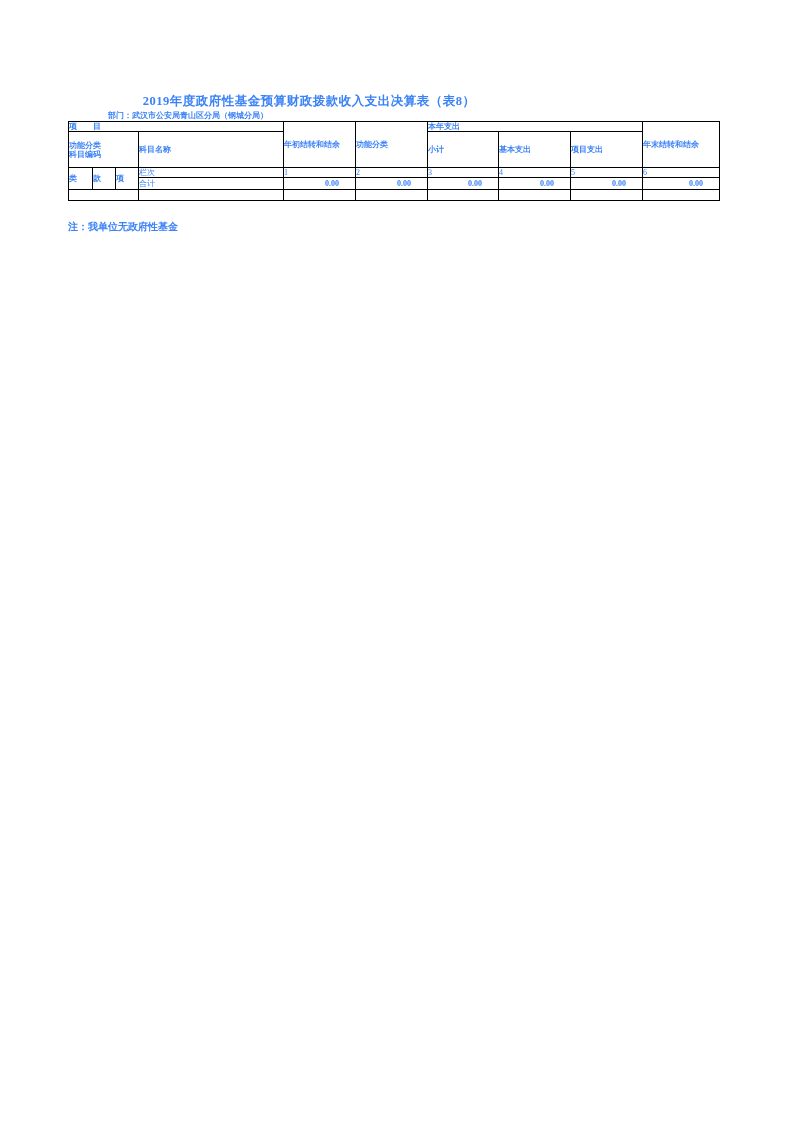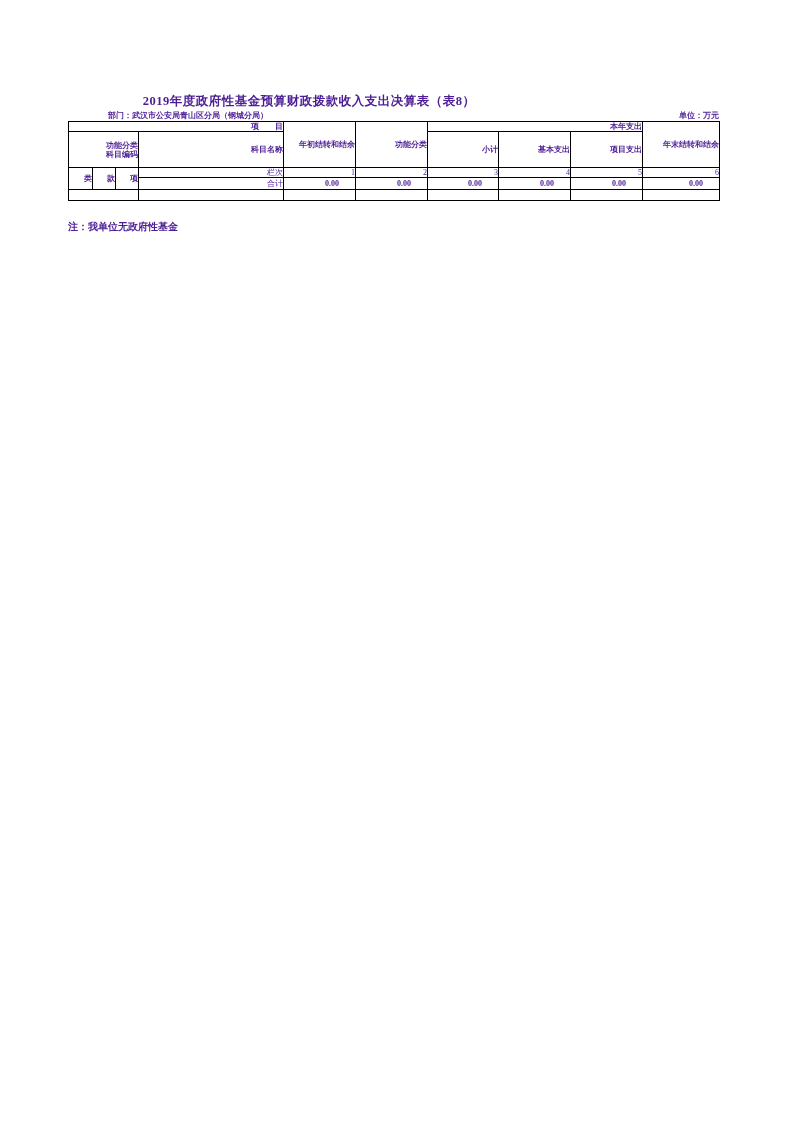--- a/index.html
+++ b/index.html
@@ -1,21 +1,21 @@
 <!DOCTYPE html>
 <html><head>
 <meta charset="utf-8">
 <style>
   html, body { margin: 0; padding: 0; background: #ffffff; }
   .page {
     position: relative;
     width: 793px;
     height: 1122px;
     background: #ffffff;
-    color: #4c1d95;
+    color: #3b82f6;
     font-family: "Liberation Serif", "DejaVu Serif", serif;
     overflow: hidden;
   }
   .doc-title {
     position: absolute;
     top: 93px;
     left: 0;
     width: 618px;
     text-align: center;
     font-size: 12.5px;
@@ -46,21 +46,21 @@
     position: absolute;
     left: 68px;
     top: 121px;
     width: 651px;
     border-collapse: collapse;
     table-layout: fixed;
     font-size: 8px;
   }
   table.budget td {
     border: 1px solid #000000;
-    text-align: right;
+    text-align: left;
     vertical-align: middle;
     padding: 0;
     line-height: 1.15;
     overflow: hidden;
     font-weight: bold;
   }
   table.budget td.thin { font-weight: normal; }
   table.budget td.val {
     text-align: right;
     padding-right: 16px;
@@ -81,21 +81,20 @@
   }
 </style>
 </head>
 <body>
 
 <div class="page">
 
   <div class="doc-title">2019年度政府性基金预算财政拨款收入支出决算表（表8）</div>
 
   <div class="meta-dept">部门：武汉市公安局青山区分局（钢城分局）</div>
-  <div class="meta-unit">单位：万元</div>
 
   <table class="budget">
     <colgroup>
       <col style="width:24px">
         <col style="width:23px">
         <col style="width:23px">
       <col style="width:145px">
       <col style="width:72px">
         <col style="width:72px">
         <col style="width:71px">

